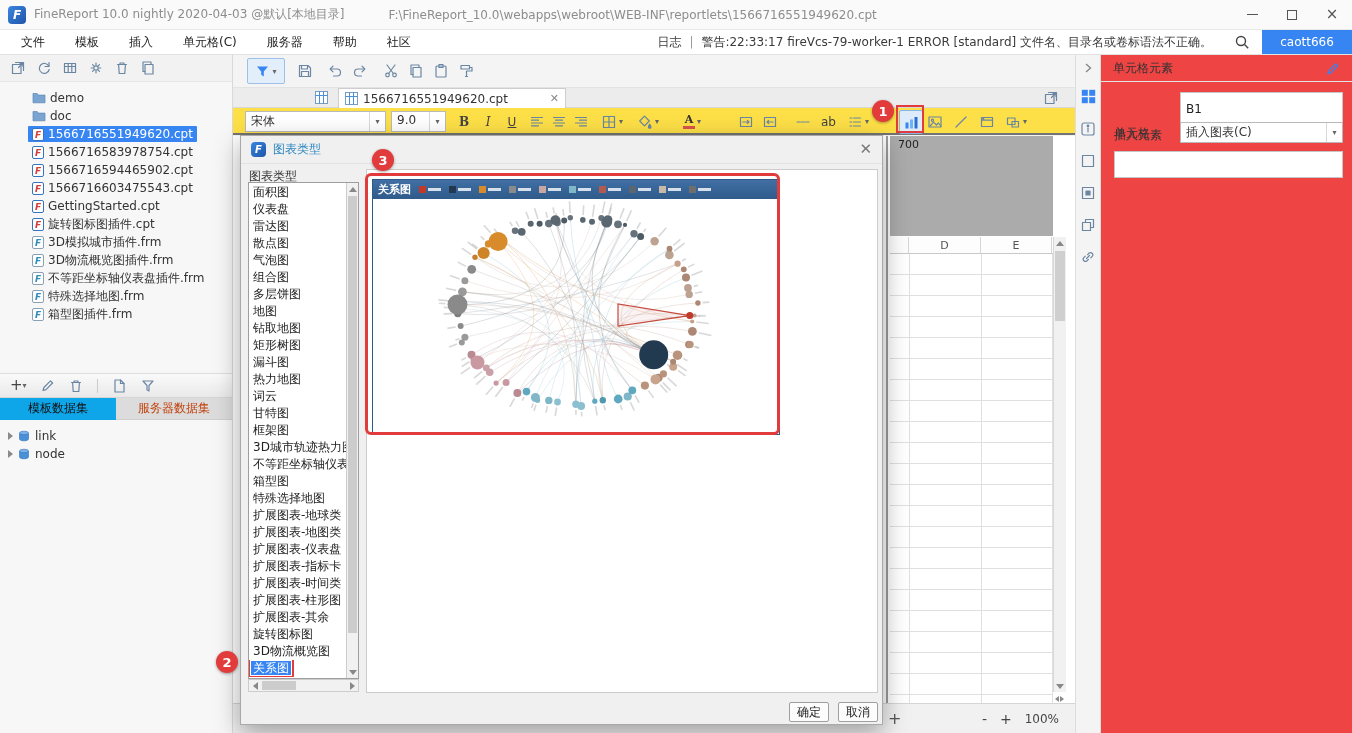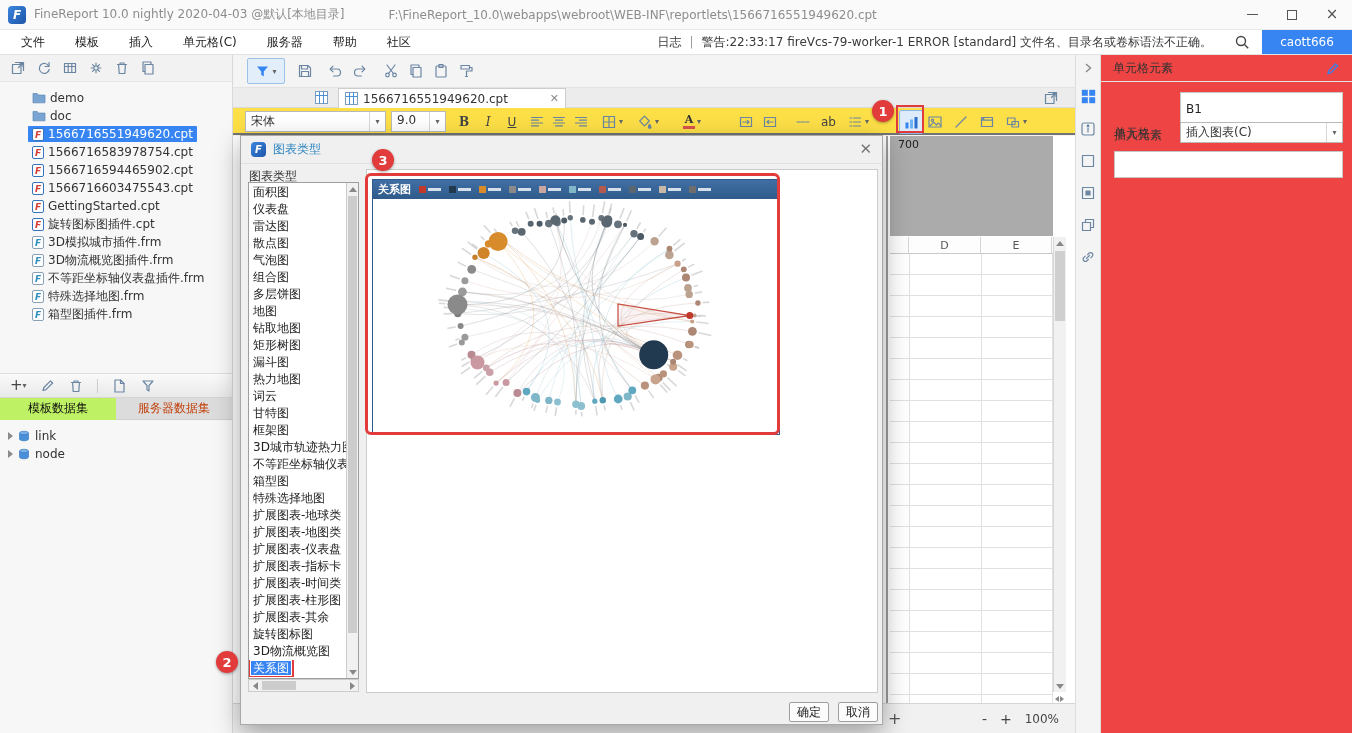--- a/index.html
+++ b/index.html
@@ -35,21 +35,21 @@
 .file-tree{position:absolute;left:0;top:27px;width:100%;height:288px;overflow:hidden;padding-top:7px;}
 .tree-row{height:18px;display:flex;align-items:center;padding-left:28px;white-space:nowrap;}
 .tree-inner{display:inline-flex;align-items:center;gap:4px;padding:0 4px;height:16px;border-radius:1px;}
 .tree-inner.selected{background:#3685f2;color:#fff;}
 .ds-toolbar{position:absolute;left:0;top:318px;width:100%;height:25px;background:linear-gradient(#fafafa,#e9e9e9);border-top:1px solid #ddd;border-bottom:1px solid #d5d5d5;display:flex;align-items:center;gap:13px;padding:0 10px;}
 .plus-txt{font-size:15px;color:#444;line-height:1;}
 .mini-caret{font-size:8px;color:#666;}
 .vsep{width:1px;height:14px;background:#ccc;}
 .ds-tabs{position:absolute;left:0;top:343px;width:100%;height:22px;display:flex;}
 .ds-tab{flex:1;display:flex;align-items:center;justify-content:center;background:#dcdcdc;border-bottom:1px solid #cfcfcf;color:#c2410c;}
-.ds-tab.active{background:#bef264;border-bottom-color:transparent;color:#111;}
+.ds-tab.active{background:#0ea5e9;border-bottom-color:transparent;color:#111;}
 .ds-tree{position:absolute;left:0;top:365px;width:100%;bottom:0;padding-top:7px;}
 .ds-row{height:18px;display:flex;align-items:center;padding-left:8px;gap:5px;}
 .caret-right{width:0;height:0;border-left:5px solid #8a8a8a;border-top:4px solid transparent;border-bottom:4px solid transparent;}
 
 
 .main{position:absolute;left:233px;top:55px;width:842px;bottom:0;background:#f4f4f4;}
 .toolbar1{position:relative;height:33px;background:#f4f4f4;border-bottom:1px solid #e3e3e3;}
 .t1{position:absolute;top:3px;height:26px;}
 .tpl-btn{left:14px;width:38px;background:#e3eefb;border:1px solid #9cc0e8;border-radius:2px;display:inline-flex;align-items:center;justify-content:center;gap:2px;}
 .tabrow{position:relative;height:20px;background:#ececec;border-bottom:1px solid #d8d8d8;}

